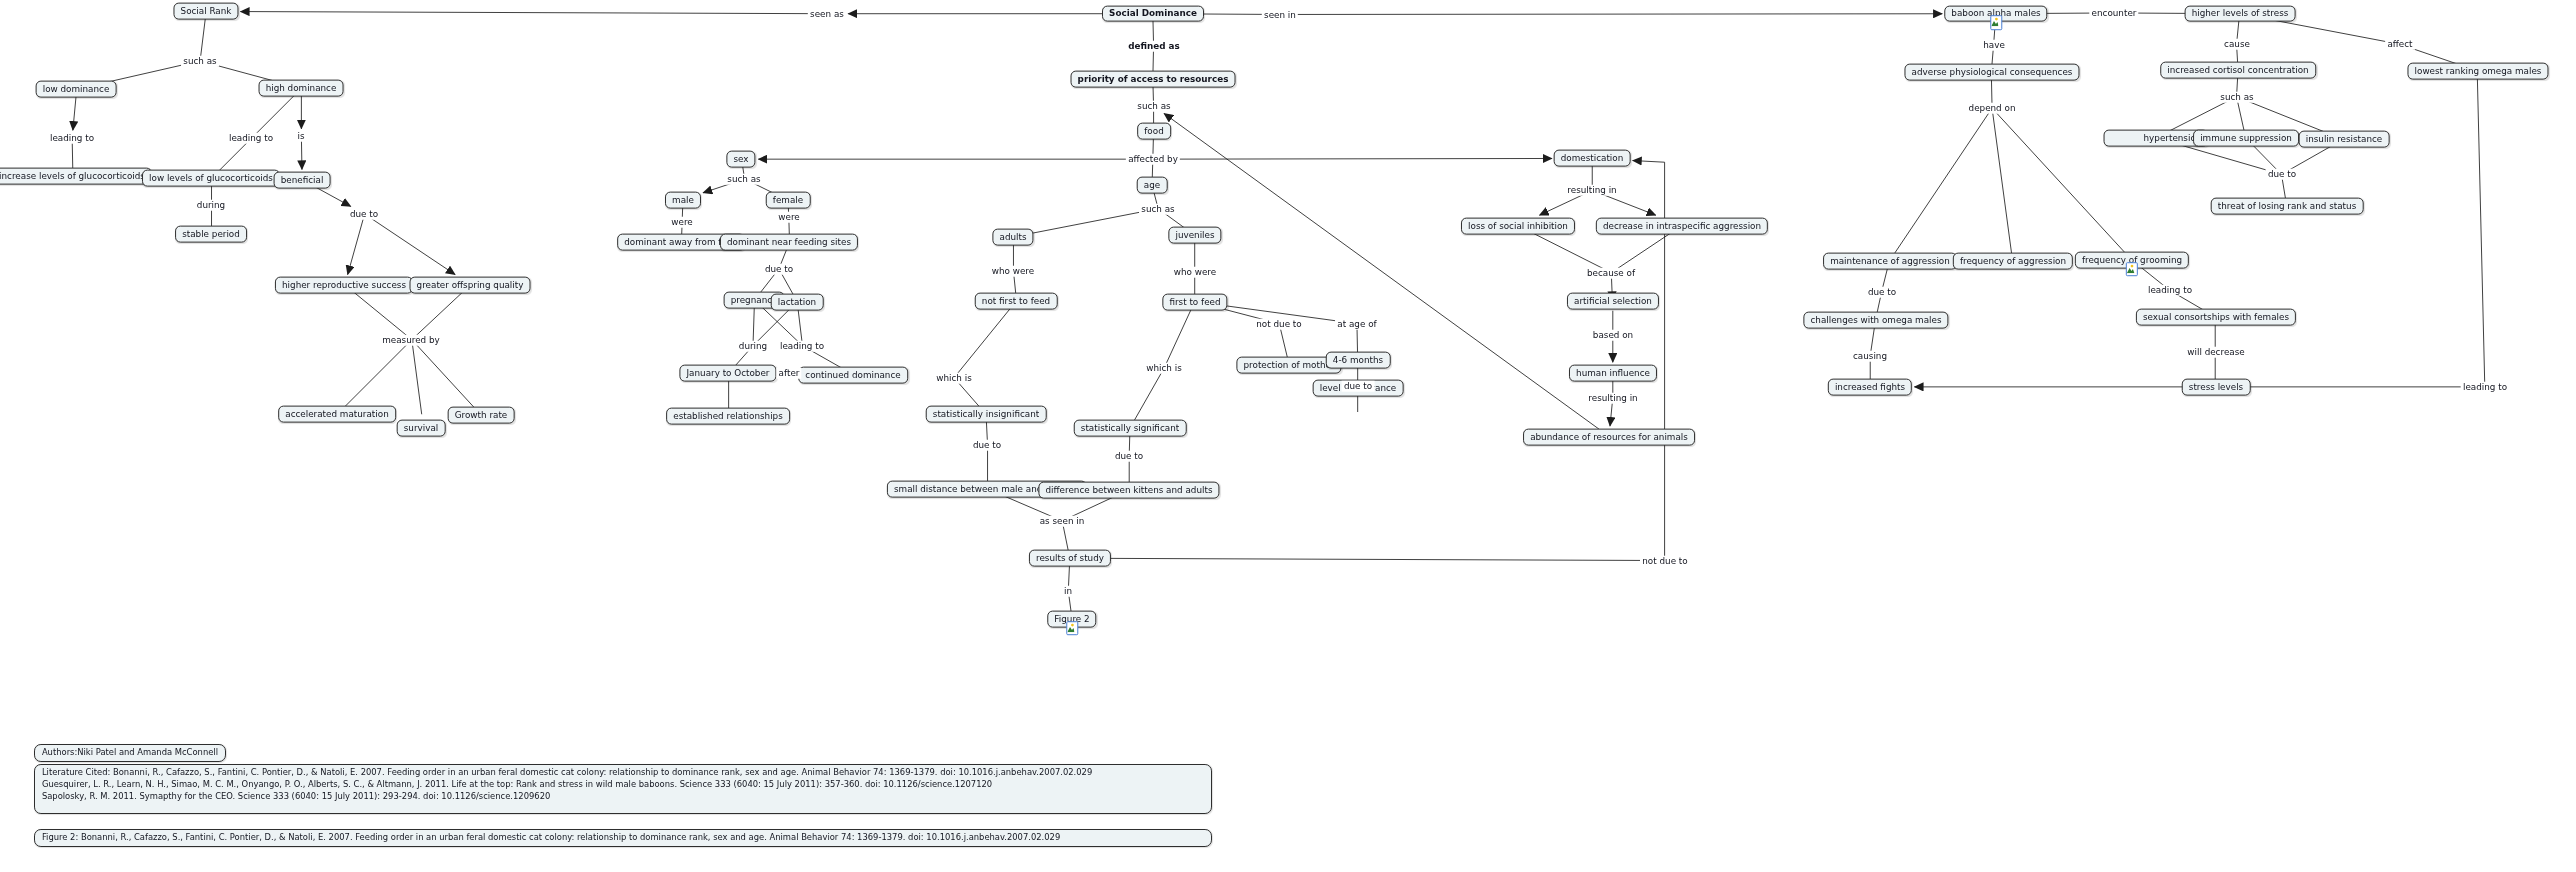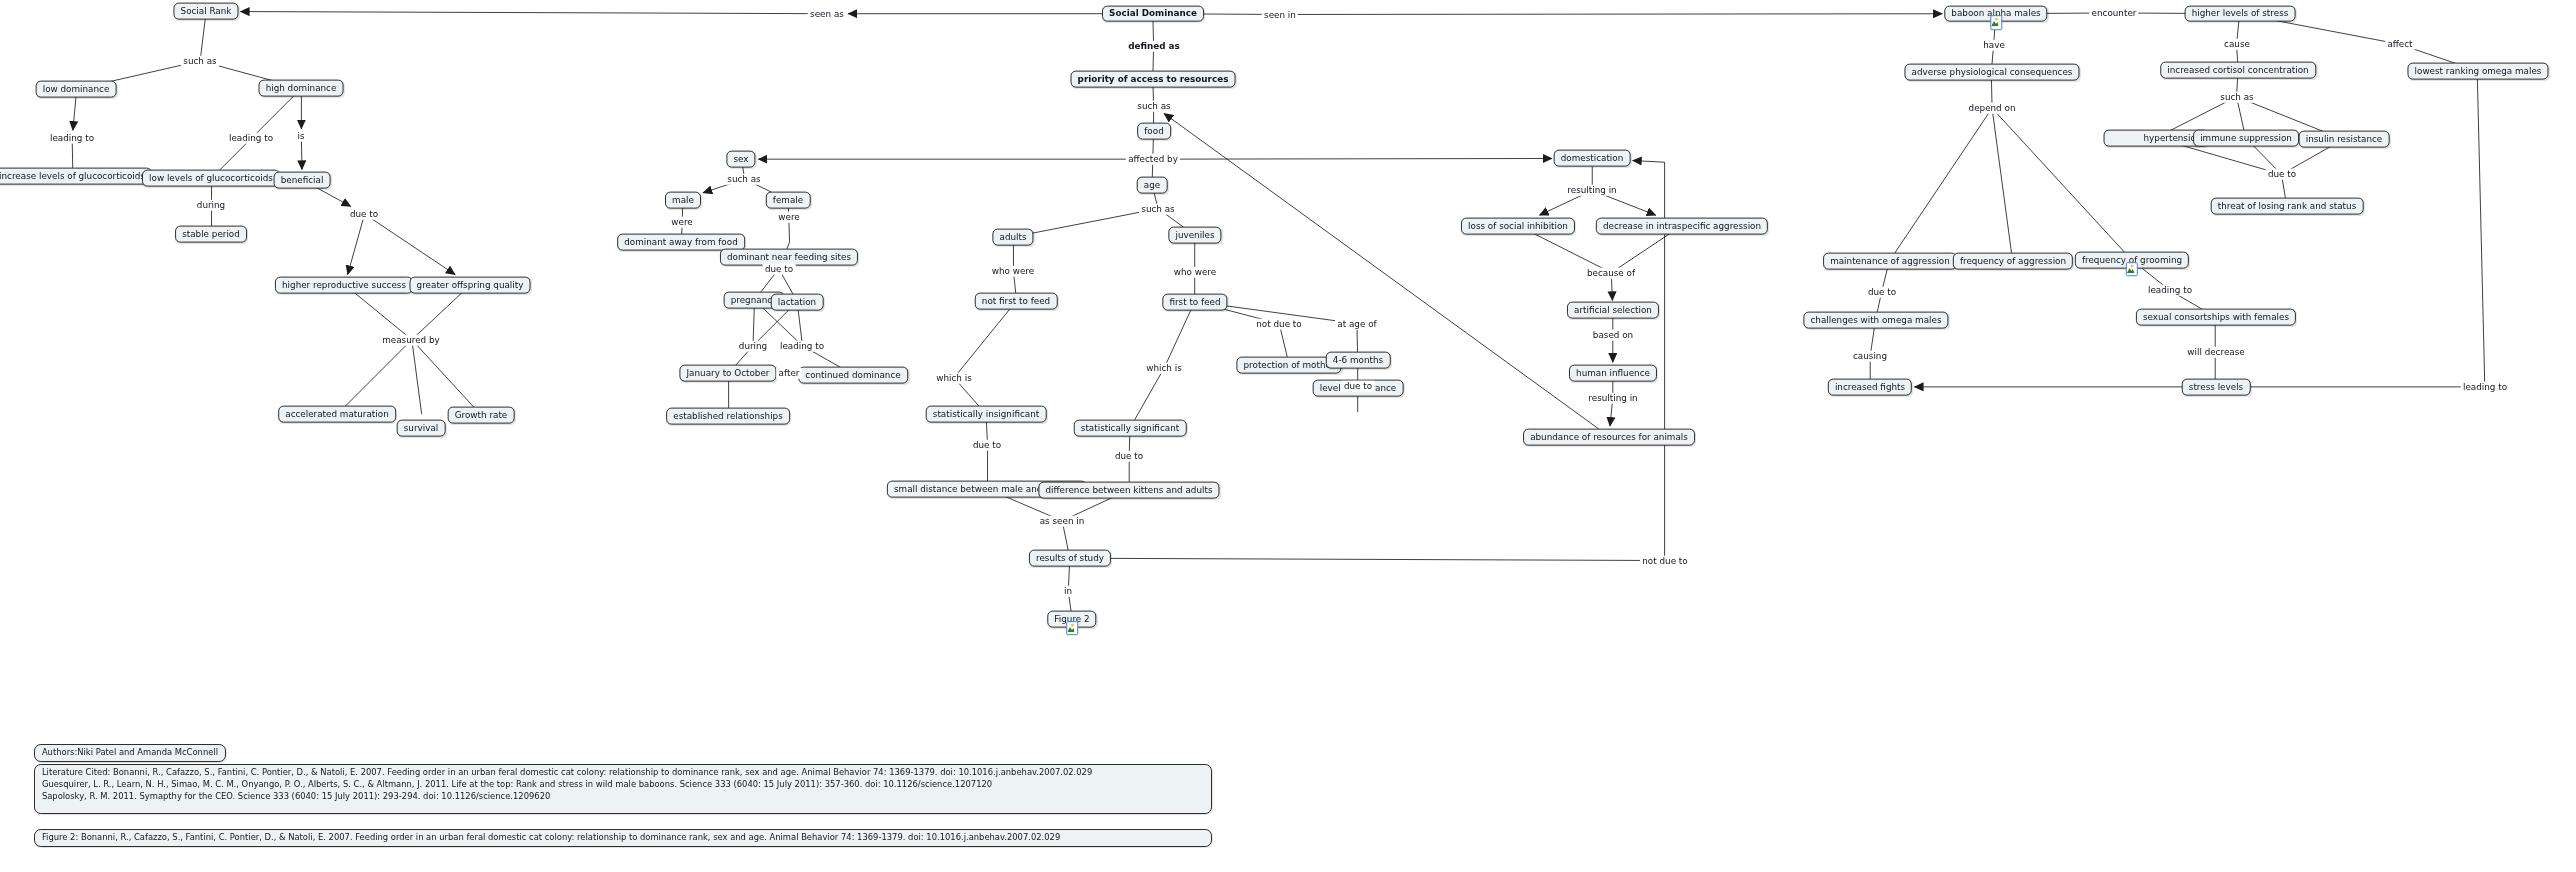--- a/index.html
+++ b/index.html
@@ -186,21 +186,21 @@
     <div class="concept" style="left: 421px; top: 428px;">survival</div>
     <div class="concept" style="left: 481px; top: 415px;">Growth rate</div>
     <div class="concept bold" style="left: 1153px; top: 13.7px;">Social Dominance</div>
     <div class="concept bold" style="left: 1153px; top: 79px;">priority of access to resources</div>
     <div class="concept" style="left: 1154px; top: 131px;">food</div>
     <div class="concept" style="left: 1152px; top: 185px;">age</div>
     <div class="concept" style="left: 741px; top: 159px;">sex</div>
     <div class="concept" style="left: 683px; top: 200px;">male</div>
     <div class="concept" style="left: 788px; top: 200px;">female</div>
     <div class="concept" style="left: 681px; top: 242px;">dominant away from food</div>
-    <div class="concept" style="left: 789px; top: 242px; margin-top: 15px;">dominant near feeding sites</div>
+    <div class="concept" style="left: 789px; top: 242px;">dominant near feeding sites</div>
     <div class="concept" style="left: 754px; top: 300px;">pregnancy</div>
     <div class="concept" style="left: 797px; top: 302px;">lactation</div>
     <div class="concept" style="left: 728px; top: 373px;">January to October</div>
     <div class="concept" style="left: 853px; top: 375px;">continued dominance</div>
     <div class="concept" style="left: 728px; top: 416px;">established relationships</div>
     <div class="concept" style="left: 1013px; top: 237px;">adults</div>
     <div class="concept" style="left: 1195px; top: 235px;">juveniles</div>
     <div class="concept" style="left: 1016px; top: 301px;">not first to feed</div>
     <div class="concept" style="left: 1195px; top: 302px;">first to feed</div>
     <div class="concept" style="left: 986px; top: 414px;">statistically insignificant</div>
@@ -213,21 +213,21 @@
     <div class="concept" style="left: 1070px; top: 558px;">results of study</div>
     <div class="concept" style="left: 1072px; top: 619px;">Figure 2<span class="node-icon">
         <svg width="7.6" height="10" viewBox="0 0 10 13">
           <circle cx="6.8" cy="3.6" r="1.8" fill="#f2c41d"></circle>
           <path d="M0 13 L3.6 6.2 L6.2 10 L8 7.4 L10 13 Z" fill="#2e7d32"></path>
         </svg>
       </span></div>
     <div class="concept" style="left: 1592px; top: 158px;">domestication</div>
     <div class="concept" style="left: 1518px; top: 226px;">loss of social inhibition</div>
     <div class="concept" style="left: 1682px; top: 226px;">decrease in intraspecific aggression</div>
-    <div class="concept" style="left: 1613px; top: 310px;">artificial selection</div>
+    <div class="concept" style="left: 1613px; top: 301px;">artificial selection</div>
     <div class="concept" style="left: 1613px; top: 373px;">human influence</div>
     <div class="concept" style="left: 1609px; top: 437px;">abundance of resources for animals</div>
     <div class="concept" style="left: 1996px; top: 13.7px;">baboon alpha males<span class="node-icon">
         <svg width="7.6" height="10" viewBox="0 0 10 13">
           <circle cx="6.8" cy="3.6" r="1.8" fill="#f2c41d"></circle>
           <path d="M0 13 L3.6 6.2 L6.2 10 L8 7.4 L10 13 Z" fill="#2e7d32"></path>
         </svg>
       </span></div>
     <div class="concept" style="left: 2240px; top: 13.7px;">higher levels of stress</div>
     <div class="concept" style="left: 1992px; top: 72px;">adverse physiological consequences</div>

